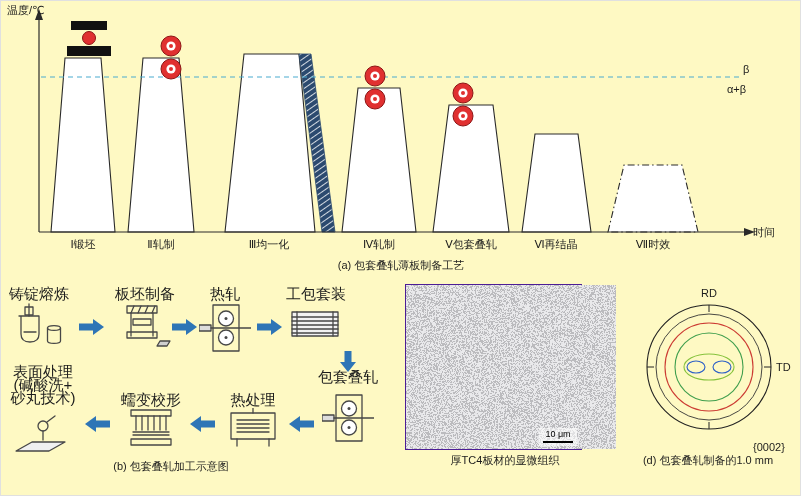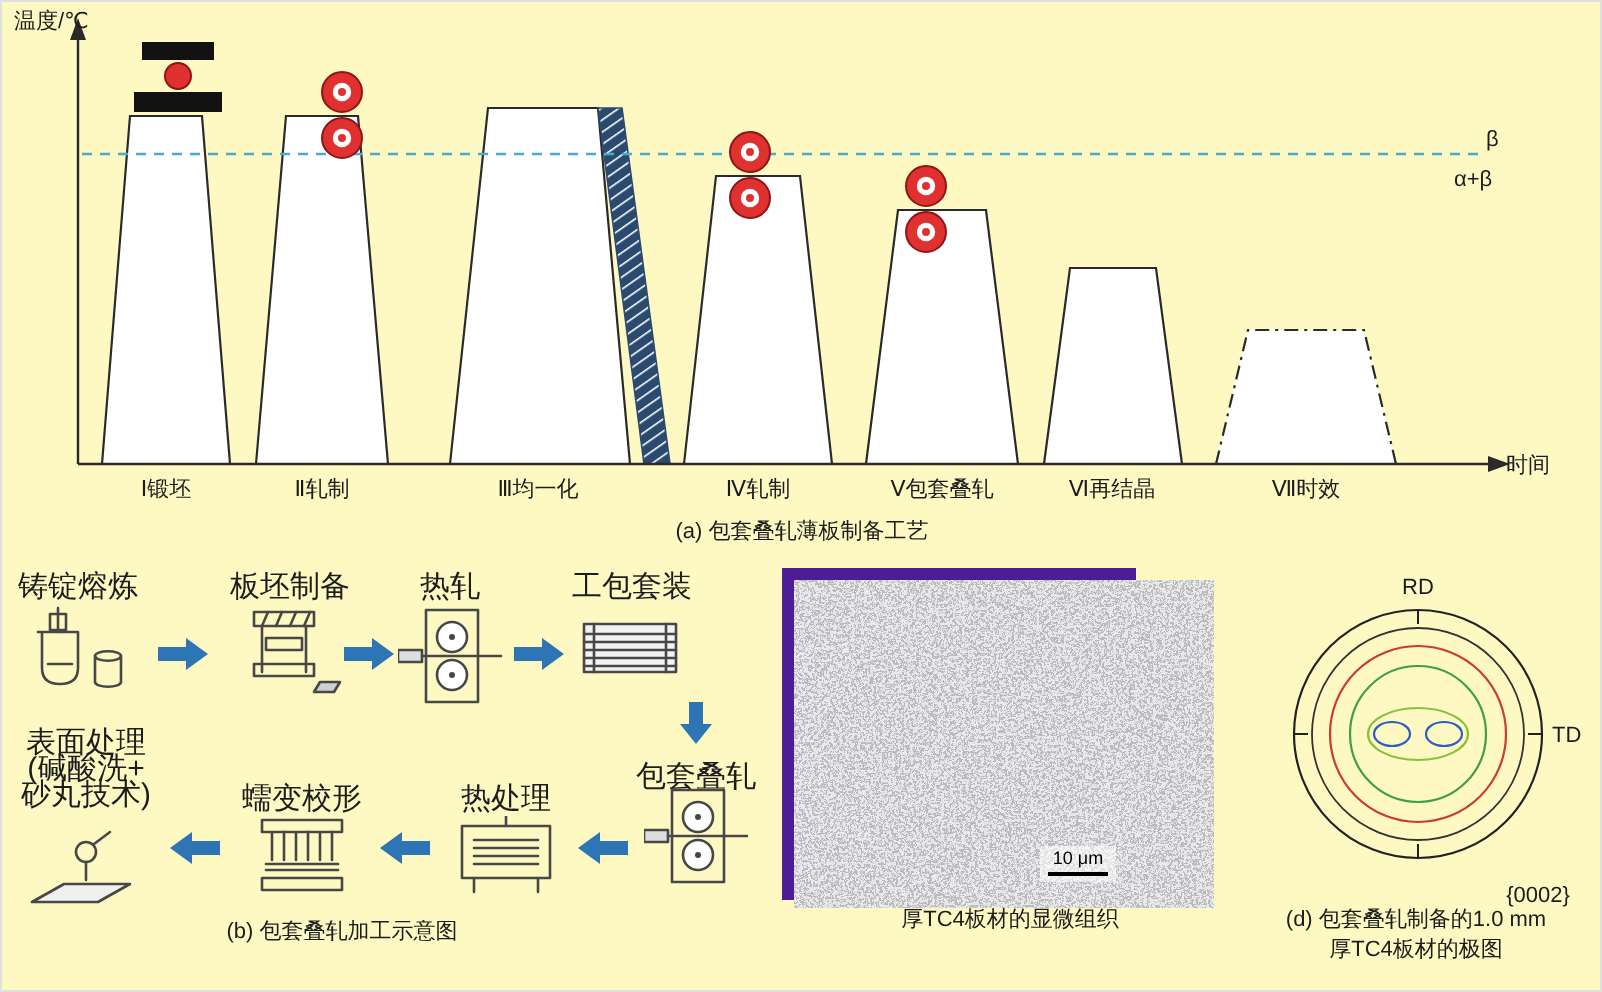--- a/index.html
+++ b/index.html
@@ -9,22 +9,22 @@
     position:relative; width:801px; height:496px;
     background:#fef9c3; border:1px solid #e0e0e0; overflow:hidden;
   }
   .abs { position:absolute; }
   .lbl { font-size:15px; color:#1c1c1c; text-align:center; line-height:13px; white-space:nowrap; }
   .lbl-left { text-align:center; }
   .cap { font-size:11px; color:#1c1c1c; text-align:center; line-height:15px; }
   svg text { font-family:"Liberation Sans","DejaVu Sans",sans-serif; font-size:11px; fill:#1c1c1c; }
   .icon-g { stroke:#474747; fill:none; stroke-width:1.3; stroke-linecap:round; stroke-linejoin:round; }
   .micro {
-    position:absolute; left:390px; top:283px; width:177px; height:166px;
-    border:6px solid #4c1d95; background:#bdbdbd;
+    position:absolute; left:404px; top:283px; width:177px; height:166px;
+    border:1px solid #4c1d95; background:#bdbdbd;
   }
   .scalechip {
     position:absolute; right:4px; bottom:3px; display:flex; flex-direction:column;
     align-items:center; background:rgba(255,255,255,0.55); padding:1px 4px 3px 4px;
   }
   .scalechip span { font-size:9px; color:#000; line-height:11px; }
   .scalebar { width:30px; height:2.5px; background:#000; margin-top:1px; }
 </style>
 </head>
 <body>
@@ -167,21 +167,21 @@
     <polygon points="0,5.5 14,5.5 14,1 25,9 14,17 14,12.5 0,12.5" fill="#2e75b6"></polygon>
   </svg>
   <svg class="abs" style="left:256px;top:317px" width="26" height="18">
     <polygon points="0,5.5 14,5.5 14,1 25,9 14,17 14,12.5 0,12.5" fill="#2e75b6"></polygon>
   </svg>
 
   <svg class="abs" style="left:338px;top:350px" width="18" height="22">
     <polygon points="5.5,0 12.5,0 12.5,11 17,11 9,21 1,11 5.5,11" fill="#2e75b6"></polygon>
   </svg>
 
-  <div class="abs lbl" style="left:313px;top:381px;width:68px">包套叠轧</div>
+  <div class="abs lbl" style="left:313px;top:369px;width:68px">包套叠轧</div>
   <div class="abs lbl" style="left:226px;top:392px;width:52px">热处理</div>
   <div class="abs lbl" style="left:118px;top:392px;width:64px">蠕变校形</div>
   <div class="abs lbl lbl-left" style="left:4px;top:364px;width:76px">
     <div>表面处理</div>
     <div>(碱酸洗+</div>
     <div>砂丸技术)</div>
   </div>
 
   <svg class="abs" style="left:321px;top:391px" width="52" height="52">
     <g class="icon-g">
@@ -281,16 +281,15 @@
       <line x1="88" y1="137" x2="88" y2="144"></line>
       <line x1="26" y1="82" x2="33" y2="82"></line>
       <line x1="143" y1="82" x2="150" y2="82"></line>
     </g>
     <text x="88" y="12" text-anchor="middle">RD</text>
     <text x="155" y="86">TD</text>
     <text x="148" y="166" text-anchor="middle">{0002}</text>
   </svg>
   <div class="abs cap" style="left:614px;top:452px;width:186px">
     <div>(d) 包套叠轧制备的1.0 mm</div>
-    <div>厚TC4板材的极图</div>
   </div>
 
 </div>
 
 </body></html>

